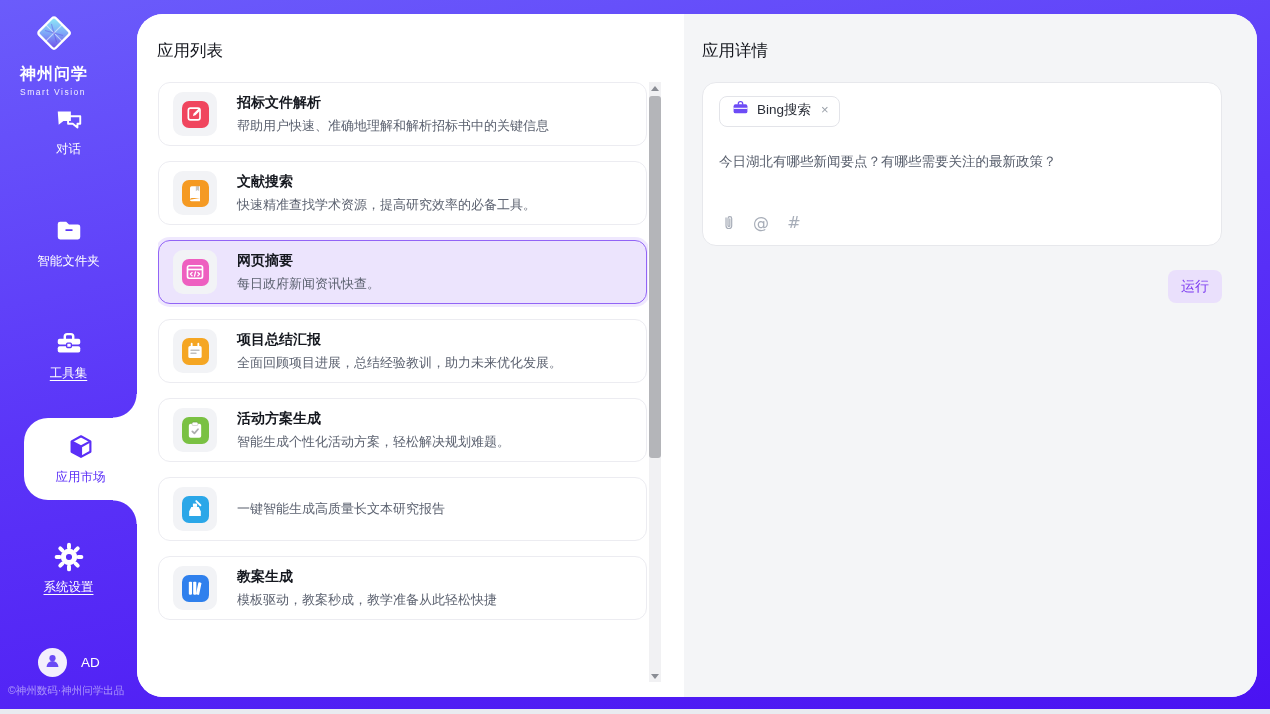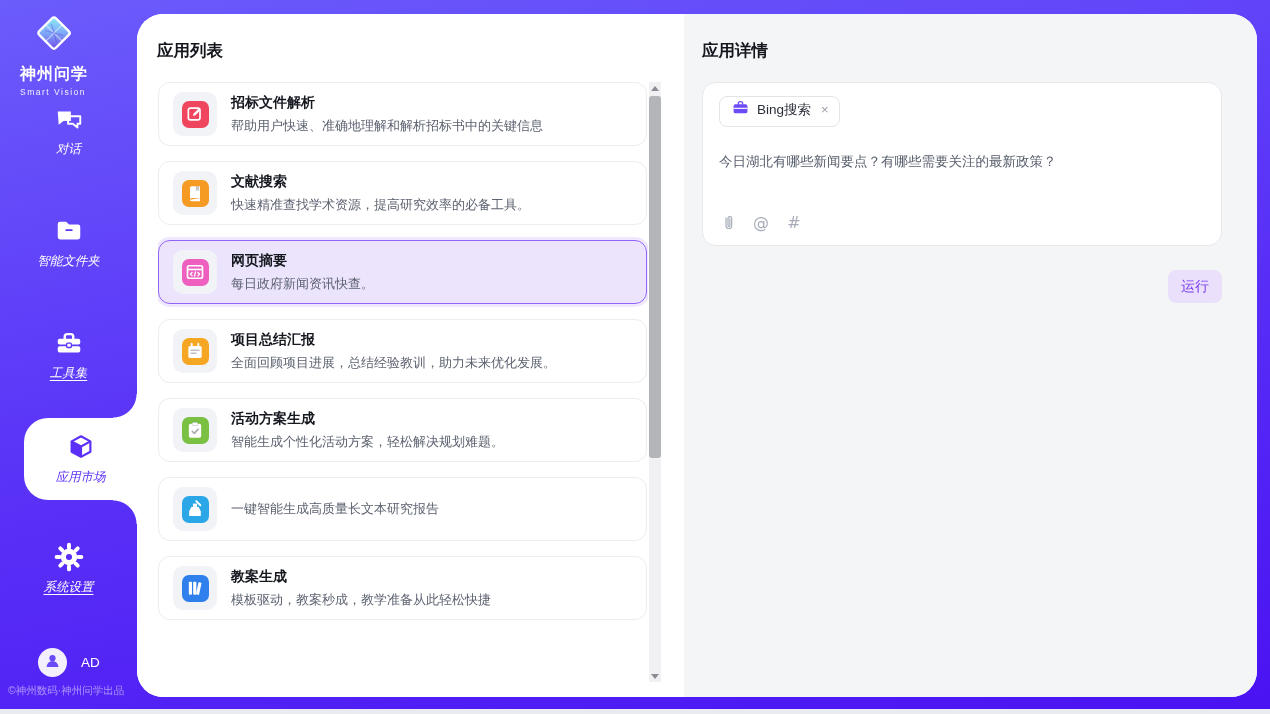--- a/index.html
+++ b/index.html
@@ -14,21 +14,21 @@
   .sidebar { position:absolute; left:0; top:0; width:137px; height:709px; color:#fff; }
   .brand { position:absolute; left:20px; top:13px; display:flex; align-items:center; gap:7px;flex-direction:column; }
   .brand svg { width:40px; height:40px; }
   .brand-text .brand-name { font-size:16px; font-weight:bold; letter-spacing:1px; }
   .brand-text .brand-tagline { font-size:8.5px; letter-spacing:1.5px; opacity:.92; margin-top:2px; }
 
   .nav-item { position:absolute; left:0; width:137px; height:66px; display:flex; flex-direction:column;
               align-items:center; justify-content:center; gap:7px; cursor:pointer; }
   .nav-item .nav-icon { width:30px; height:30px; display:flex; align-items:center; justify-content:center; }
   .nav-item .nav-icon svg { width:30px; height:30px; }
-  .nav-label { font-size:12.5px; color:#fff;font-style:italic; }
+  .nav-label { font-size:12.5px; color:#fff; }
   .nav-label.underline { text-decoration:underline; text-underline-offset:3px; }
   .nav-item:nth-of-type(1){ top:98px; } .nav-item:nth-of-type(2){ top:210px; }
   .nav-item:nth-of-type(3){ top:322px; } .nav-item:nth-of-type(5){ top:536px; }
 
   .nav-item.active { top:418px; left:24px; width:113px; height:82px; background:#fff;
                      border-radius:24px 0 0 24px; }
   .nav-item.active::before { content:""; position:absolute; top:-24px; right:0; width:24px; height:24px;
       background:radial-gradient(circle 24px at 0 0, rgba(0,0,0,0) 23px, #fff 24px); }
   .nav-item.active::after  { content:""; position:absolute; bottom:-24px; right:0; width:24px; height:24px;
       background:radial-gradient(circle 24px at 0 100%, rgba(0,0,0,0) 23px, #fff 24px); }
@@ -41,25 +41,25 @@
   .user-initials { font-size:13.5px; color:#fff; }
   .copyright { position:absolute; left:8px; top:684px; font-size:10.5px; color:rgba(255,255,255,.5);
                white-space:nowrap; }
 
   
   .surface { position:absolute; left:137px; top:14px; right:13px; bottom:17px; background:#fff;
              border-radius:26px; overflow:hidden; display:flex; }
 
   
   .list-panel { position:relative; width:547px; height:100%; background:#fff; flex:none; }
-  .panel-title { font-size:16.5px; font-weight:bold; color:#14161d; }
+  .panel-title { font-size:16.5px; font-weight:normal; color:#14161d; }
   .list-panel .panel-title { position:absolute; left:20px; top:26px; }
   .cards { position:absolute; left:21px; top:68px; width:490px; bottom:0; overflow:hidden; }
   .app-card { position:relative; width:489px; height:64px; border:1px solid #ececf1; border-radius:12px;
-              margin-bottom:15px; display:flex; align-items:center; padding:0 14px; gap:14px;
+              margin-bottom:15px; display:flex; align-items:center; padding:0 14px; gap:20px;
               background:#fff; cursor:pointer; }
   .app-card.selected { background:var(--sel-bg); border:1.5px solid var(--sel-border);
                        box-shadow:0 0 0 3px rgba(145,101,245,.15); }
   .app-icon { width:44px; height:44px; border-radius:10px; background:#f2f3f6; flex:none;
               display:flex; align-items:center; justify-content:center; }
   .app-glyph { width:27px; height:27px; border-radius:7px; display:flex; align-items:center;
                justify-content:center; }
   .app-glyph svg { width:20px; height:20px; }
   .app-name { font-size:14px; font-weight:bold; color:#15181f; margin-bottom:5px; }
   .app-desc { font-size:13px; color:#5c6270; }

